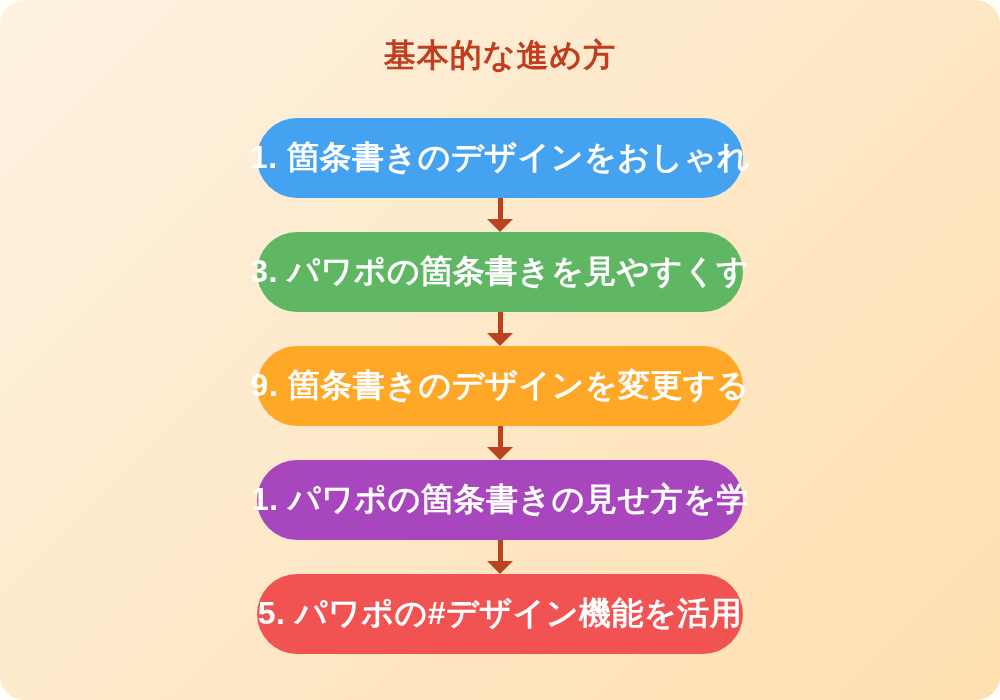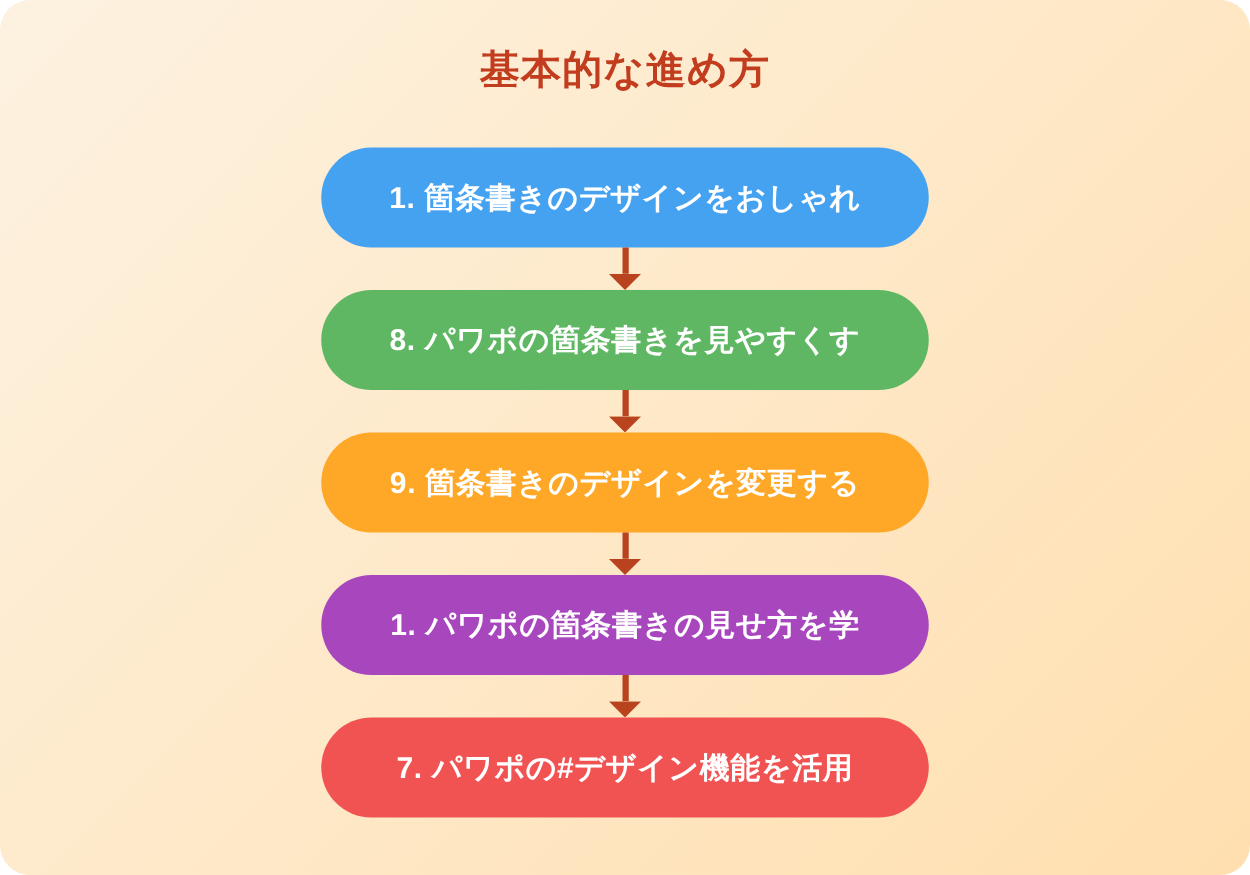--- a/index.html
+++ b/index.html
@@ -38,21 +38,21 @@
   .step {
     width: 486px;
     height: 80px;
     border-radius: 40px;
     display: flex;
     align-items: center;
     justify-content: center;
   }
   .step-label {
     color: #ffffff;
-    font-size: 24px;
+    font-size: 32px;
     font-weight: 700;
     letter-spacing: 0.5px;
     white-space: nowrap;
   }
   .arrow {
     height: 34px;
     display: flex;
     flex-direction: column;
     align-items: center;
     justify-content: flex-start;
@@ -79,21 +79,21 @@
     <div class="step" style="background: rgb(69, 162, 241);">
       <span class="step-label">1. 箇条書きのデザインをおしゃれ</span>
     </div>
 
     <div class="arrow">
       <div class="arrow-stem" style="background: rgb(184, 67, 30);"></div>
       <div class="arrow-head" style="background: rgb(184, 67, 30);"></div>
     </div>
 
     <div class="step" style="background: rgb(95, 183, 99);">
-      <span class="step-label">8. パワポの箇条書きを見やすくす</span>
+      <span class="step-label">3. パワポの箇条書きを見やすくす</span>
     </div>
 
     <div class="arrow">
       <div class="arrow-stem" style="background: rgb(184, 67, 30);"></div>
       <div class="arrow-head" style="background: rgb(184, 67, 30);"></div>
     </div>
 
     <div class="step" style="background: rgb(255, 167, 38);">
       <span class="step-label">9. 箇条書きのデザインを変更する</span>
     </div>
@@ -106,17 +106,17 @@
     <div class="step" style="background: rgb(168, 70, 190);">
       <span class="step-label">1. パワポの箇条書きの見せ方を学</span>
     </div>
 
     <div class="arrow">
       <div class="arrow-stem" style="background: rgb(184, 67, 30);"></div>
       <div class="arrow-head" style="background: rgb(184, 67, 30);"></div>
     </div>
 
     <div class="step" style="background: rgb(240, 83, 82);">
-      <span class="step-label">7. パワポの#デザイン機能を活用</span>
+      <span class="step-label">5. パワポの#デザイン機能を活用</span>
     </div>
 
   </div>
 </div>
 
 </body></html>

